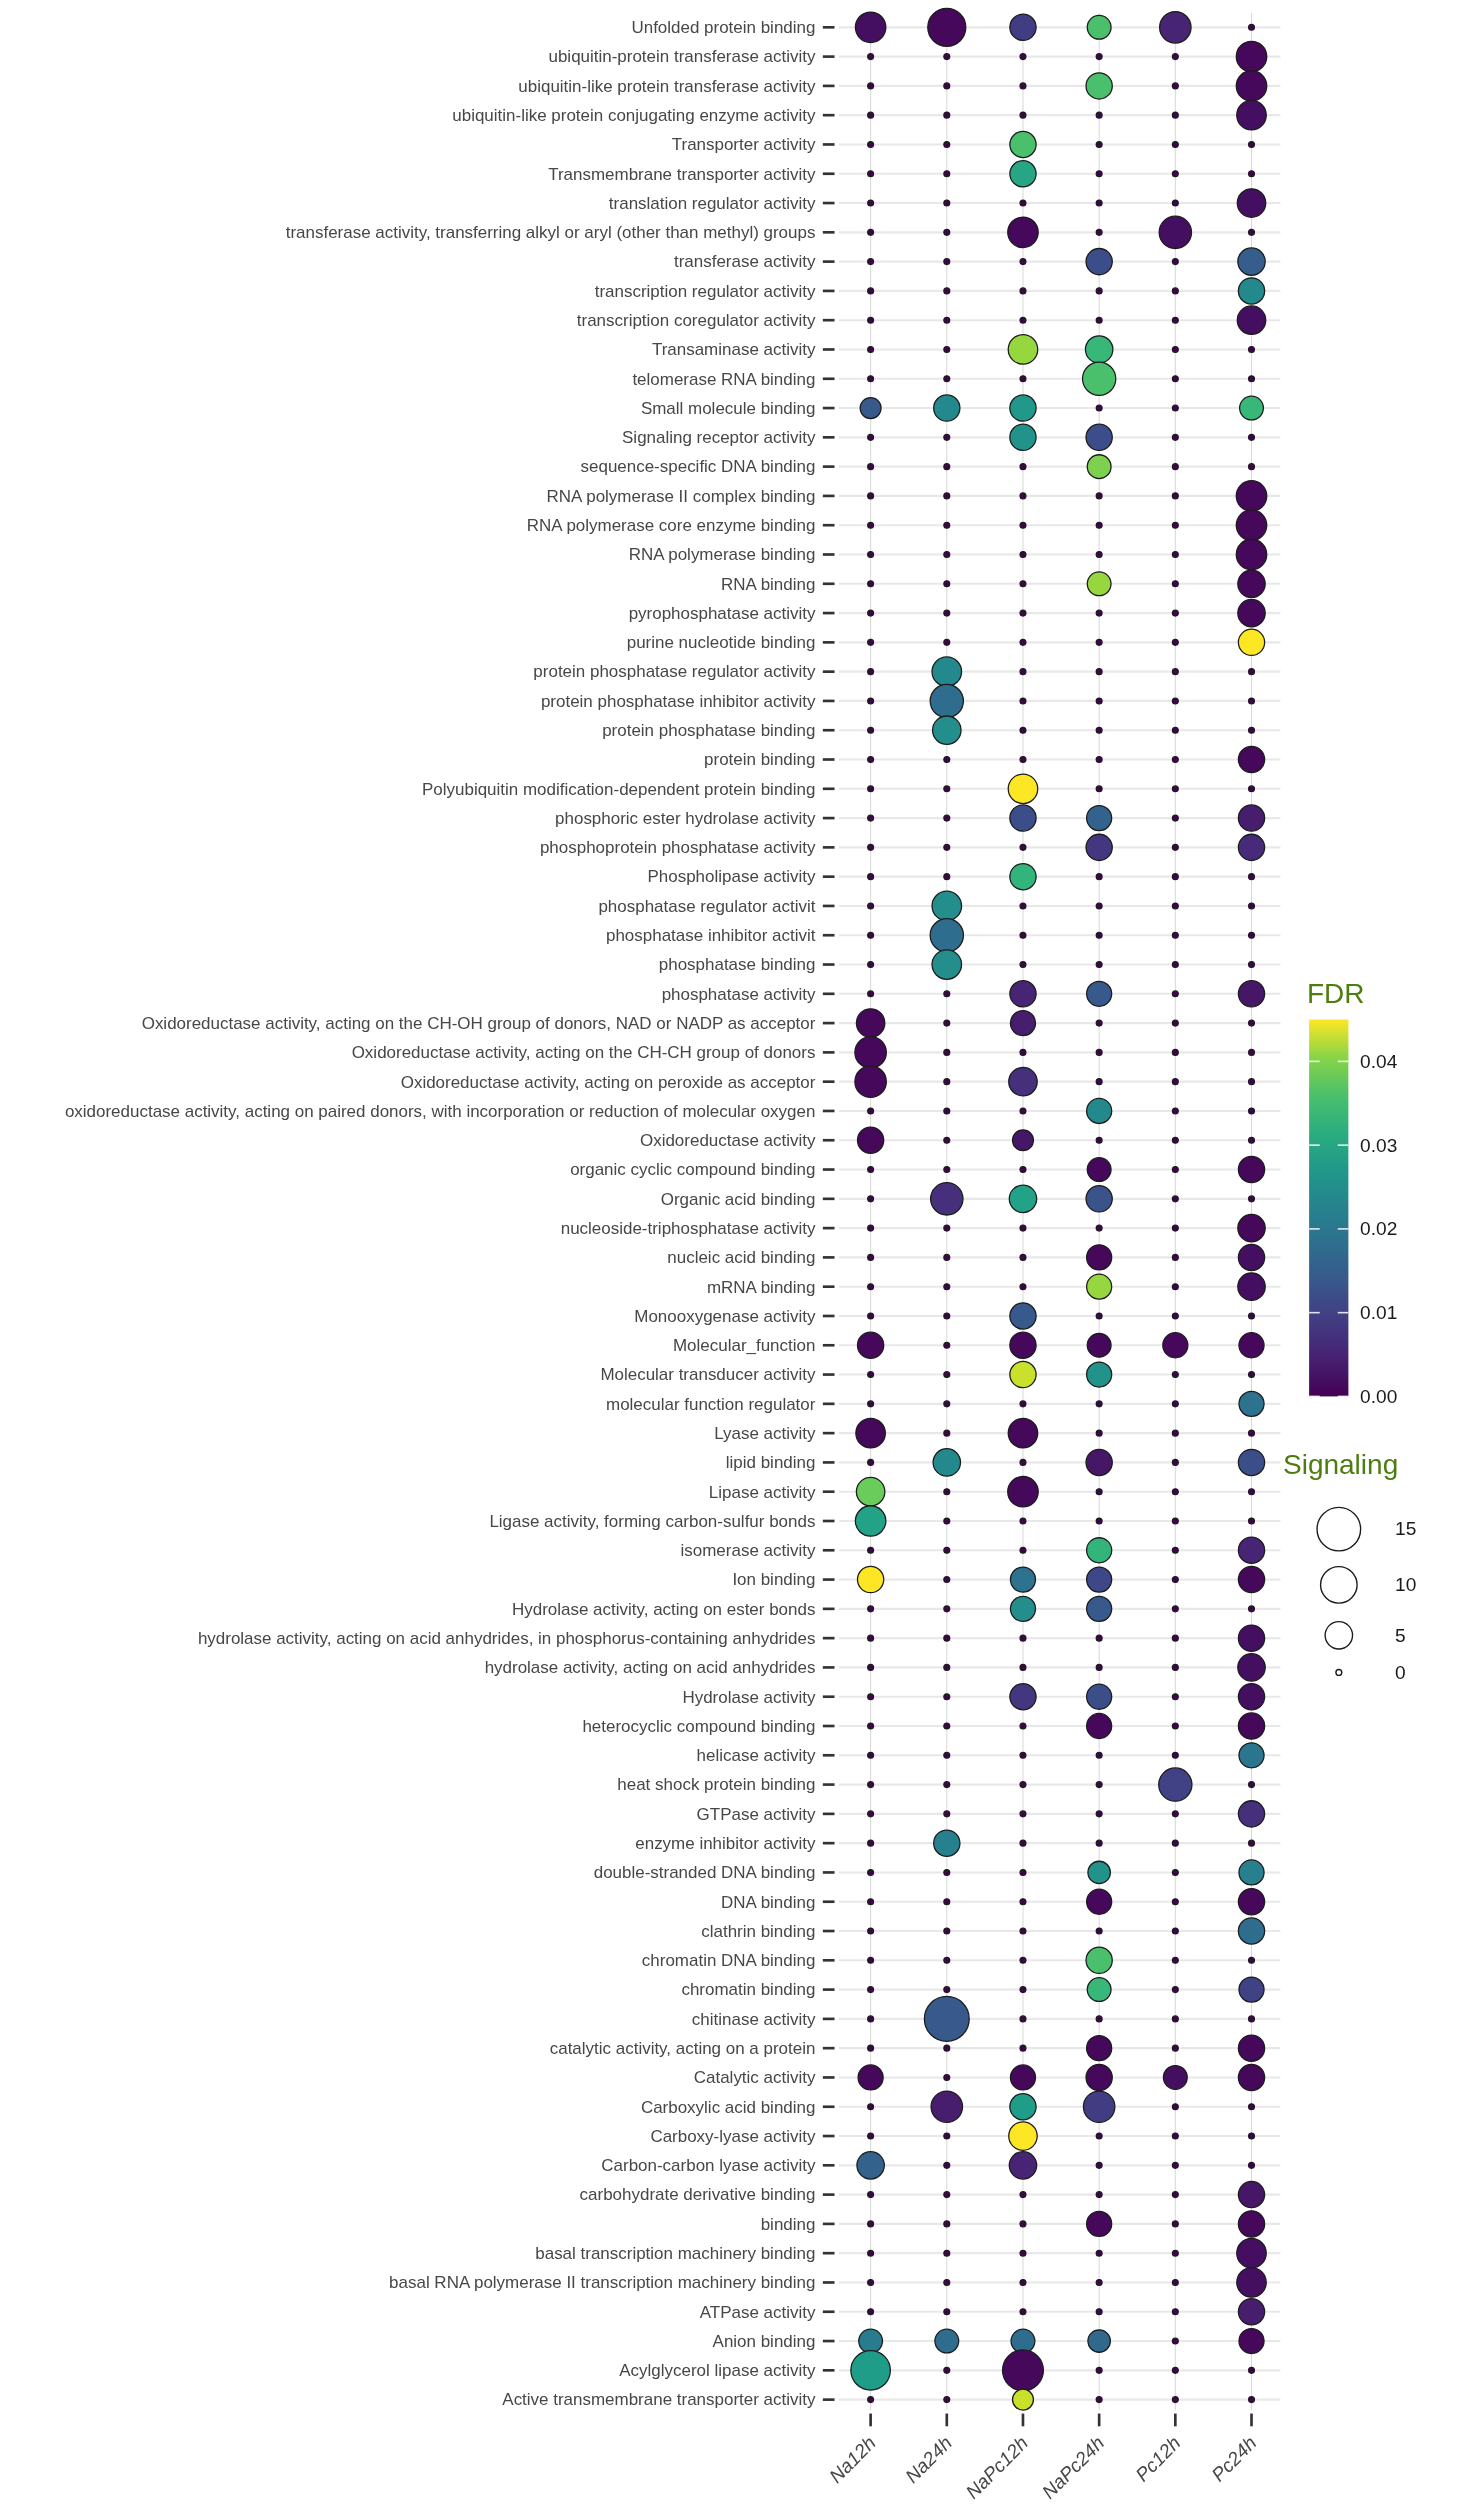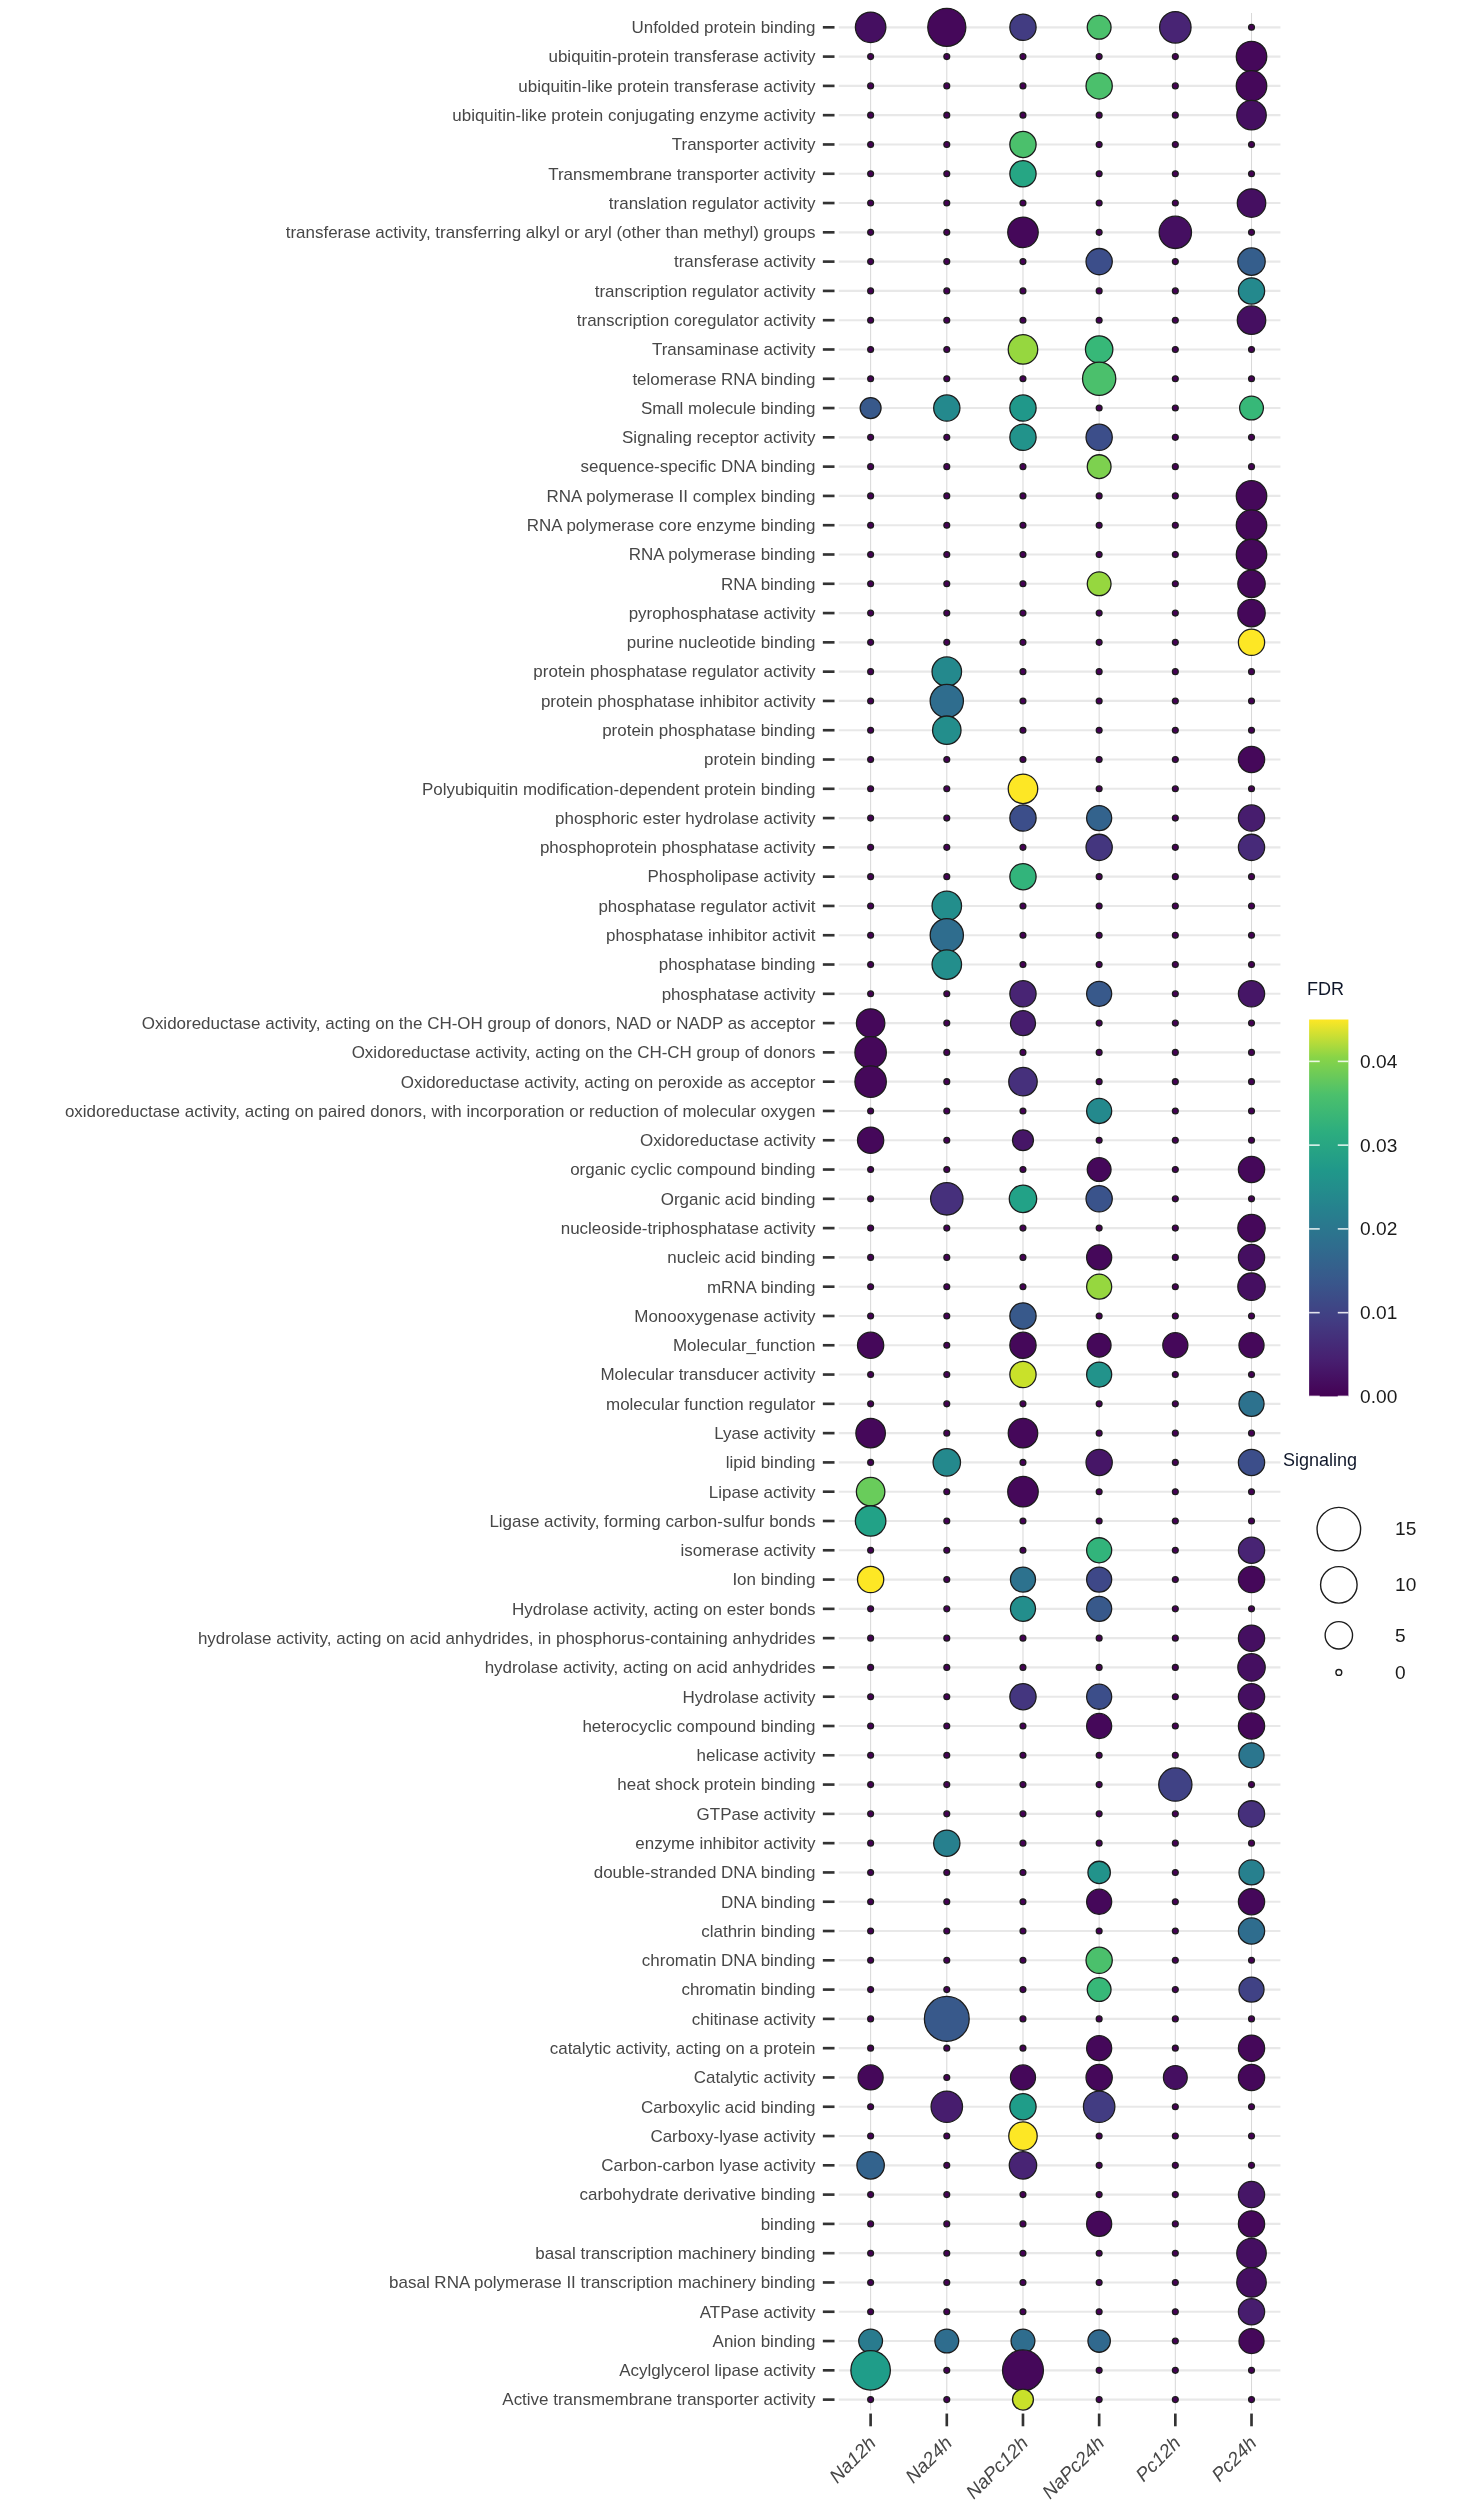--- a/index.html
+++ b/index.html
@@ -1,19 +1,19 @@
 <!DOCTYPE html>
 <html style="font-size:8.5px"><head>
 <meta charset="utf-8">
 <style>
   html,body{margin:0;padding:0;background:#ffffff;}
   body{font-family:"Liberation Sans",sans-serif;}
   .figure{position:relative;width:1462px;height:2512px;background:#ffffff;overflow:hidden;}
   .figure svg{position:absolute;left:0;top:0;font-family:"Liberation Sans",sans-serif;}
-  .legend-title{position:absolute;color:#0f172a;font-size:18px;line-height:1;}
+  .legend-title{position:absolute;color:#4d7c0f;font-size:28px;line-height:1;}
   .legend-title.fdr{left:1307px;top:980px;}
   .legend-title.enr{left:1283px;top:1451px;}
 </style>
 </head>
 <body>
 
 <div class="figure">
   <svg id="chart" width="1462" height="2512" viewBox="0 0 2754 4731" xmlns="http://www.w3.org/2000/svg">
       <line x1="1640" x2="1640" y1="24" y2="4540" stroke="#d9d9d9" stroke-width="2"></line>
       <line x1="1783.5" x2="1783.5" y1="24" y2="4540" stroke="#d9d9d9" stroke-width="2"></line>

